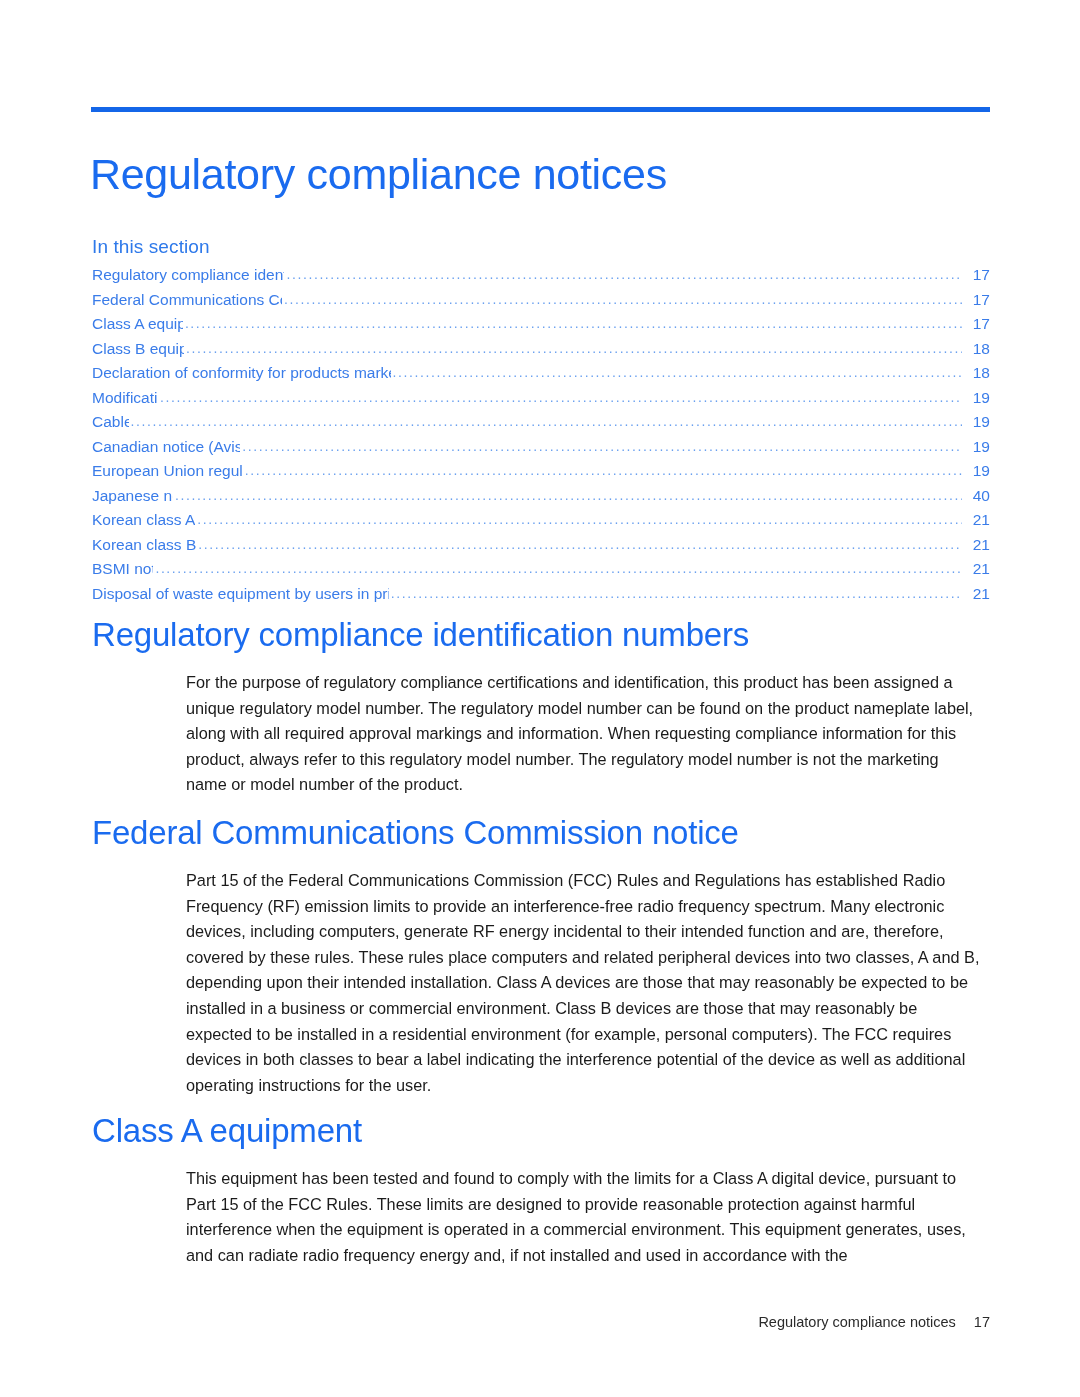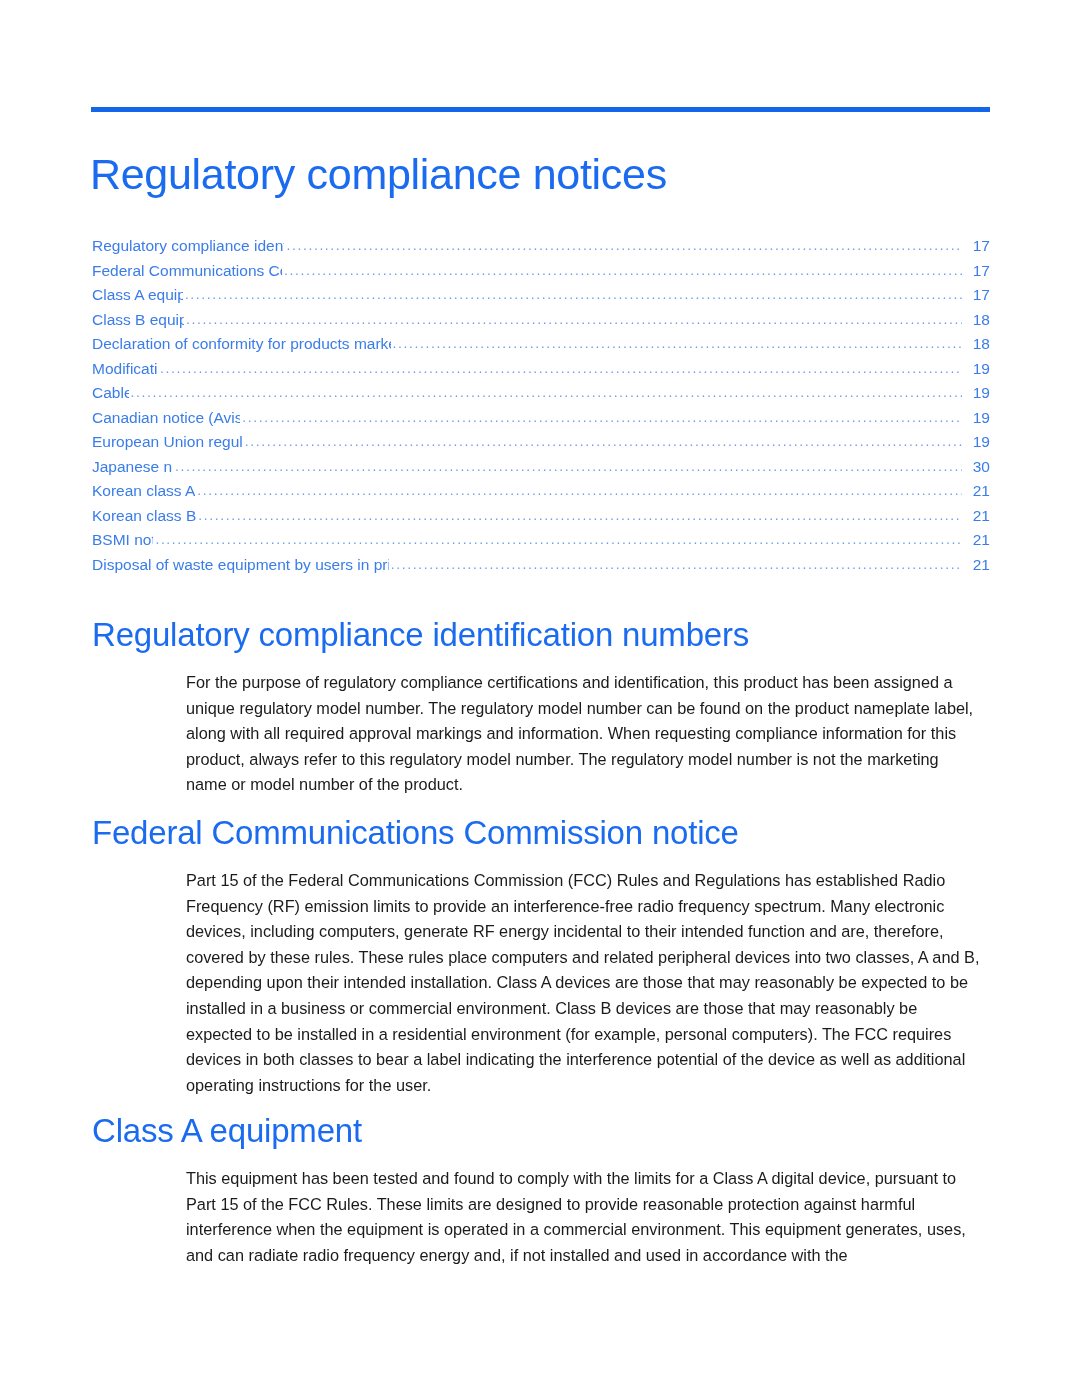--- a/index.html
+++ b/index.html
@@ -134,20 +134,21 @@
 </head>
 <body>
 
 <div class="page">
 
   <div class="chapter-rule" style="background: rgb(20, 102, 232);"></div>
 
   <h1 class="chapter-title" style="color: rgb(26, 107, 239);">Regulatory compliance notices</h1>
 
   <div class="toc">
+    <div class="toc-heading">In this section</div>
     <div id="toc-rows">
         <div class="toc-row" style="color: rgb(58, 124, 233);">
           <span class="toc-label" style="color: rgb(58, 124, 233);">Regulatory compliance identification numbers</span>
           <span class="toc-dots">........................................................................................................................................................................................................</span>
           <span class="toc-page" style="color: rgb(58, 124, 233);">17</span>
         </div>
         <div class="toc-row" style="color: rgb(58, 124, 233);">
           <span class="toc-label" style="color: rgb(58, 124, 233);">Federal Communications Commission notice</span>
           <span class="toc-dots">........................................................................................................................................................................................................</span>
           <span class="toc-page" style="color: rgb(58, 124, 233);">17</span>
@@ -183,21 +184,21 @@
           <span class="toc-page" style="color: rgb(58, 124, 233);">19</span>
         </div>
         <div class="toc-row" style="color: rgb(58, 124, 233);">
           <span class="toc-label" style="color: rgb(58, 124, 233);">European Union regulatory notice</span>
           <span class="toc-dots">........................................................................................................................................................................................................</span>
           <span class="toc-page" style="color: rgb(58, 124, 233);">19</span>
         </div>
         <div class="toc-row" style="color: rgb(58, 124, 233);">
           <span class="toc-label" style="color: rgb(58, 124, 233);">Japanese notice</span>
           <span class="toc-dots">........................................................................................................................................................................................................</span>
-          <span class="toc-page" style="color: rgb(58, 124, 233);">30</span>
+          <span class="toc-page" style="color: rgb(58, 124, 233);">40</span>
         </div>
         <div class="toc-row" style="color: rgb(58, 124, 233);">
           <span class="toc-label" style="color: rgb(58, 124, 233);">Korean class A notice</span>
           <span class="toc-dots">........................................................................................................................................................................................................</span>
           <span class="toc-page" style="color: rgb(58, 124, 233);">21</span>
         </div>
         <div class="toc-row" style="color: rgb(58, 124, 233);">
           <span class="toc-label" style="color: rgb(58, 124, 233);">Korean class B notice</span>
           <span class="toc-dots">........................................................................................................................................................................................................</span>
           <span class="toc-page" style="color: rgb(58, 124, 233);">21</span>
@@ -229,14 +230,17 @@
         </div>
       </div>
       <div class="section" style="top: 1110px;">
         <h2 class="section-title" style="color: rgb(26, 107, 239);">Class A equipment</h2>
         <div class="section-body">
           <p>This equipment has been tested and found to comply with the limits for a Class A digital device, pursuant to Part 15 of the FCC Rules. These limits are designed to provide reasonable protection against harmful interference when the equipment is operated in a commercial environment. This equipment generates, uses, and can radiate radio frequency energy and, if not installed and used in accordance with the</p>
         </div>
       </div>
     </div>
 
+  <div class="footer">
+    <span>Regulatory compliance notices</span><span class="footer-page">17</span>
+  </div>
 
 </div>
 
 </body></html>

